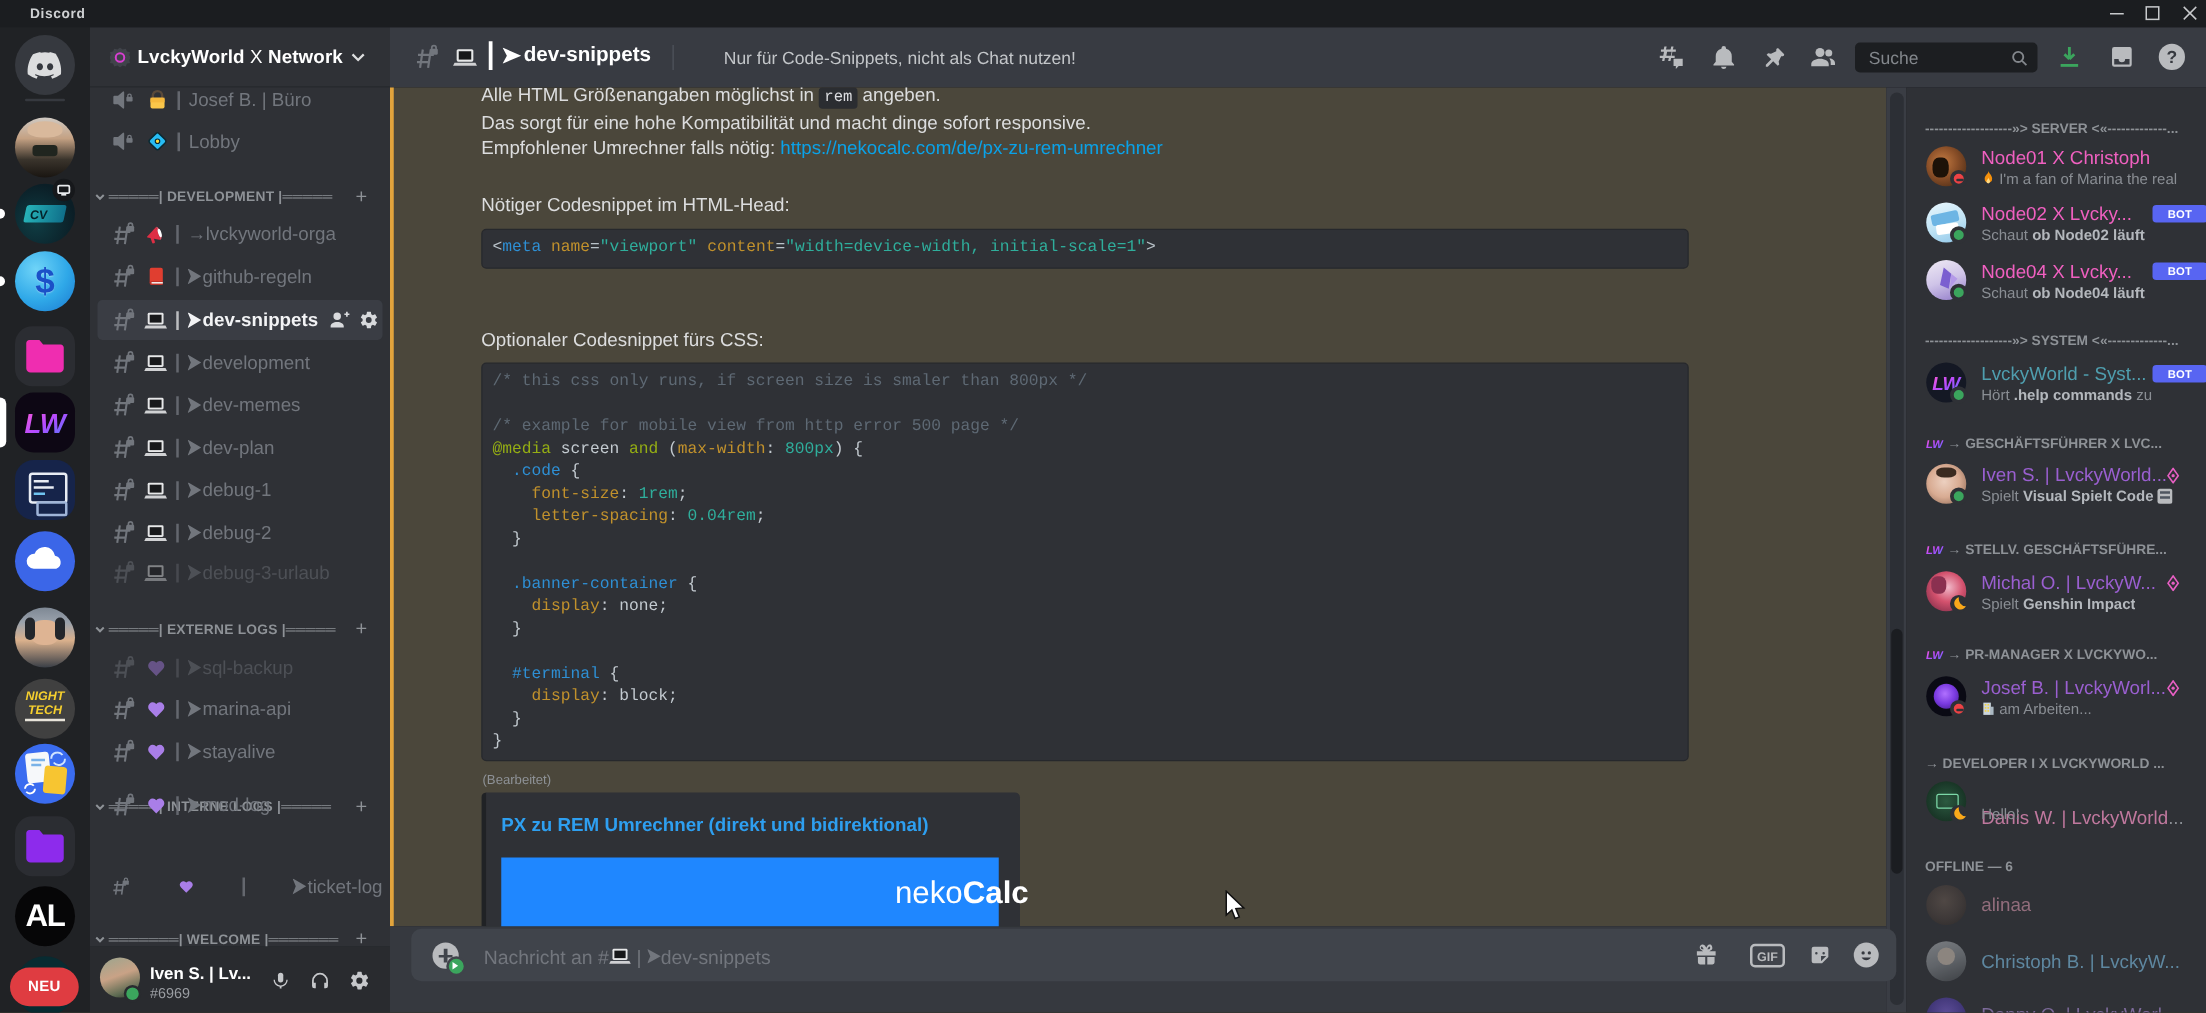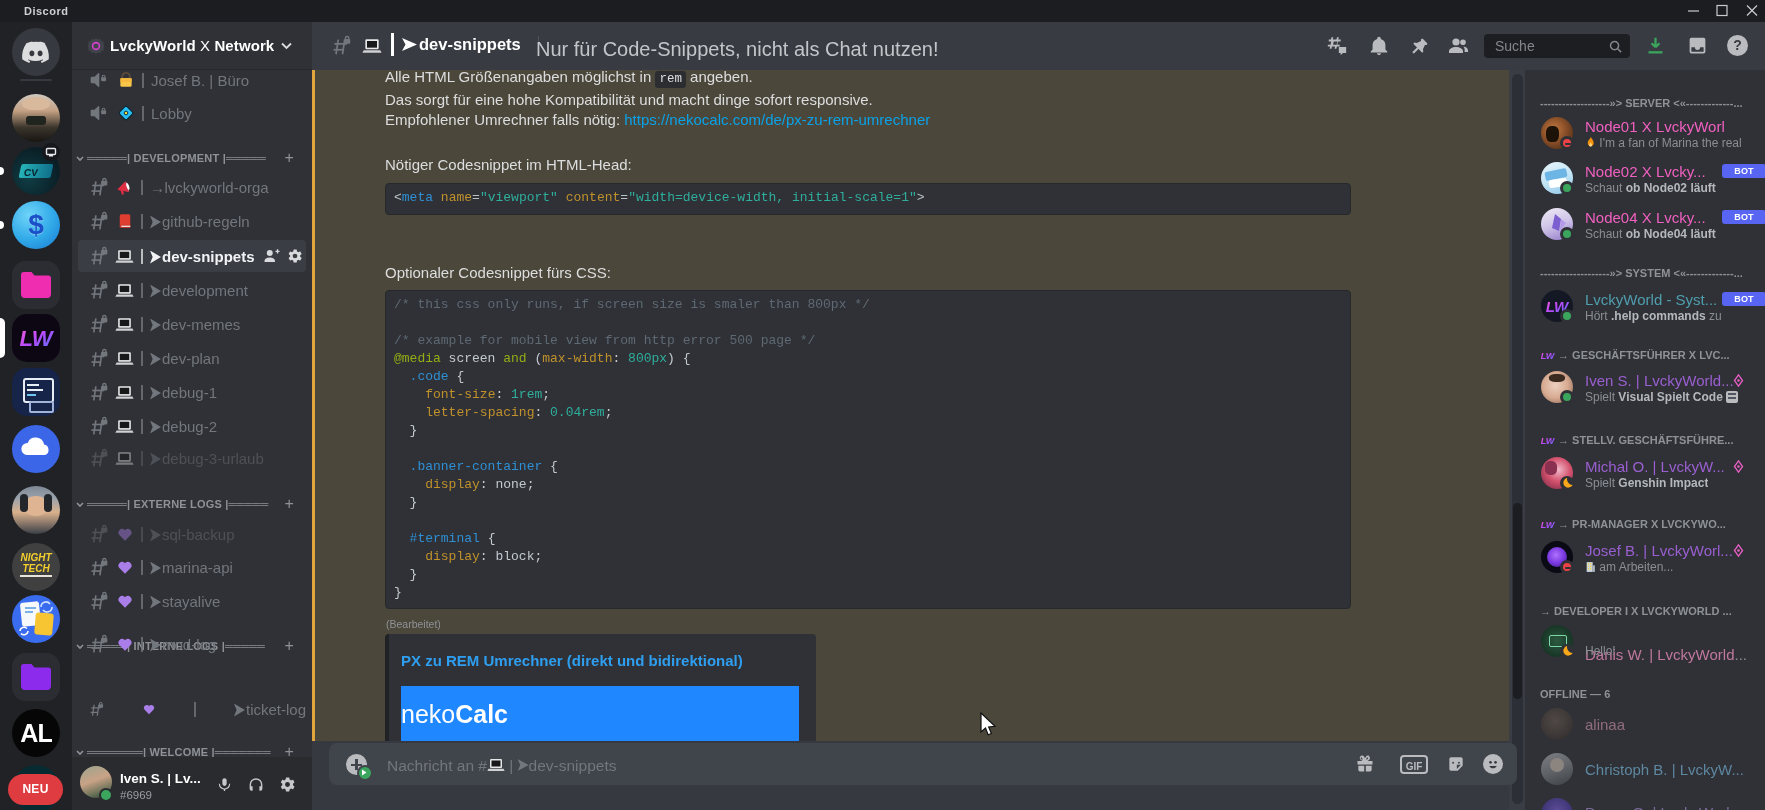--- a/index.html
+++ b/index.html
@@ -424,21 +424,21 @@
   </svg>
 <svg class="abs" style="left:362px;top:36px;" width="20" height="20" viewBox="0 0 24 24">
     <use href="#laptop"></use>
   </svg>
 <div class="abs" style="left:391px;top:33px;width:3px;height:23px;background:#fff;"></div>
 <svg class="abs" style="left:402px;top:38px;" width="15" height="13" viewBox="0 0 15 13">
     <path d="M0 0 15 6.5 0 13 3.5 6.5z" fill="#fff"></path>
   </svg>
 <div class="abs" style="left:419px;top:35px;font-size:16.5px;font-weight:bold;color:#fff;">dev-snippets</div>
 <div class="abs" style="left:538px;top:36px;width:1px;height:20px;background:#4f545c;"></div>
-<div class="abs" style="left:536px;top:38px;font-size:20px;color:#c3c6c9;">Nur für Code-Snippets, nicht als Chat nutzen!</div>
+<div class="abs" style="left:579px;top:38px;font-size:14px;color:#c3c6c9;">Nur für Code-Snippets, nicht als Chat nutzen!</div>
 
 <svg class="abs" style="left:1326px;top:35px;" width="22" height="22" viewBox="0 0 24 24" fill="#b9bbbe">
     <path d="M5.4 5 6 2.5h2L7.4 5h4L12 2.5h2L13.4 5H16v2h-3l-.7 3.5H15v2h-3.1l-.6 2.5h-2l.6-2.5H6.5L6 15H4l.5-2.5H2v-2h3l.7-3.5H3V5zm2.3 5.5h3.9L12.3 7H8.4z"></path>
     <path d="M14 13h8v6.5h-3.5L16 22v-2.5h-2z"></path>
   </svg>
 <svg class="abs" style="left:1368px;top:35px;" width="22" height="22" viewBox="0 0 24 24" fill="#b9bbbe">
     <path d="M12 22a2.5 2.5 0 0 0 2.4-2h-4.8a2.5 2.5 0 0 0 2.4 2zm7-6.2V11a7 7 0 0 0-5-6.7V4a2 2 0 1 0-4 0v.3A7 7 0 0 0 5 11v4.8L3 18v1h18v-1z"></path>
   </svg>
 <svg class="abs" style="left:1409px;top:35px;" width="22" height="22" viewBox="0 0 24 24" fill="#b9bbbe">
     <path d="m19.6 8.7-4.3-4.3c-.9-.9-2.2-.2-2.2.8v1.4L8.5 8.8 6 8.3 4.7 9.6l4 4L4 18.3V20h1.7l4.7-4.7 4 4 1.3-1.3-.5-2.5 2.2-4.6h1.4c1 0 1.7-1.3.8-2.2z"></path>
@@ -487,21 +487,21 @@
 
   <span style="color:#2e8fd4;">#terminal</span> {
     <span style="color:#c1912c;">display</span>: block;
   }
 }</div>
 <div class="abs" style="left:386px;top:618px;font-size:10.5px;color:#8e9297;">(Bearbeitet)</div>
 
 <div class="abs" style="left:385px;top:634px;width:431px;height:107px;background:#2f3136;border-left:4px solid #202225;border-radius:4px 4px 0 0;box-sizing:border-box;"></div>
 <div class="abs" style="left:401px;top:652px;font-size:15px;font-weight:bold;color:#2e9ff0;">PX zu REM Umrechner (direkt und bidirektional)</div>
 <div class="abs" style="left:401px;top:686px;width:398px;height:55px;background:#1f87ff;"></div>
-<div class="abs" style="left:401px;top:700px;width:422px;text-align:left;font-size:25px;color:#fff;">neko<b>Calc</b></div>
+<div class="abs" style="left:401px;top:700px;width:422px;text-align:right;font-size:25px;color:#fff;">neko<b>Calc</b></div>
 
 <svg class="abs" style="left:979px;top:712px;" width="20" height="26" viewBox="0 0 20 26">
     <path d="M2 1v19l4.5-4 2.6 6.8 3.3-1.3-2.7-6.6 6.3-.6z" fill="#fff" stroke="#111" stroke-width="1.2"></path>
   </svg>
 
 <div class="abs" style="left:329px;top:743px;width:1188px;height:42px;background:#40444b;border-radius:8px;"></div>
 <div class="abs" style="left:346px;top:754px;width:21px;height:21px;border-radius:50%;background:#b9bbbe;"></div>
 <div class="abs" style="left:351px;top:763.5px;width:11px;height:2.6px;background:#40444b;"></div>
 <div class="abs" style="left:355.2px;top:759.3px;width:2.6px;height:11px;background:#40444b;"></div>
 <div class="abs" style="left:357px;top:765px;width:12px;height:12px;border-radius:50%;background:#3ba55d;border:2px solid #40444b;box-sizing:content-box;"></div>
@@ -527,21 +527,21 @@
 
 <div class="mcat" style="top:97px;">-------------------»&gt; SERVER &lt;«-------------...</div>
 <div class="mem" style="top:117px;">
  <div class="mav" style="background:radial-gradient(circle at 40% 40%,#c47b42 0%,#8a4f28 45%,#3a2212 100%);">
       <div class="abs" style="left:5px;top:9px;width:13px;height:16px;background:#1d1208;border-radius:40%;"></div>
     </div>
  <div class="stat" style="background:#ed4245;"></div>
  <svg class="abs" style="left:22.5px;top:22.5px;" width="8" height="8" viewBox="0 0 8 8">
       <rect x="1" y="3" width="6" height="2" rx="1" fill="#2f3136"></rect>
     </svg>
- <div class="mn" style="color:#f060c0;max-width:170px;">Node01 X LvckyWorl</div>
+ <div class="mn" style="color:#f060c0;max-width:170px;">Node01 X Christoph</div>
  <div class="msub"><svg width="11" height="13" viewBox="0 0 24 28" style="vertical-align:-2px;">
         <path fill="#f4900c" d="M12 1c2 5-6 7-6 14a6.5 6.5 0 0 0 13 0C19 9 14 6 12 1z"></path>
         <path fill="#ffd983" d="M12 13c1 3-3 4-3 7a3.2 3.2 0 0 0 6.4 0c0-3-2.4-4-3.4-7z"></path>
       </svg> I'm a fan of Marina the real</div>
 </div>
 <div class="mem" style="top:162px;">
  <div class="mav" style="background:linear-gradient(160deg,#e9f6fd 0%,#bfe3f5 55%,#8fc6e8 100%);">
       <div class="abs" style="left:4px;top:8px;width:22px;height:9px;background:#6db5e4;border-radius:2px;transform:rotate(-12deg);"></div>
       <div class="abs" style="left:8px;top:17px;width:18px;height:8px;background:#fff;border-radius:2px;transform:rotate(-8deg);"></div>
     </div>

